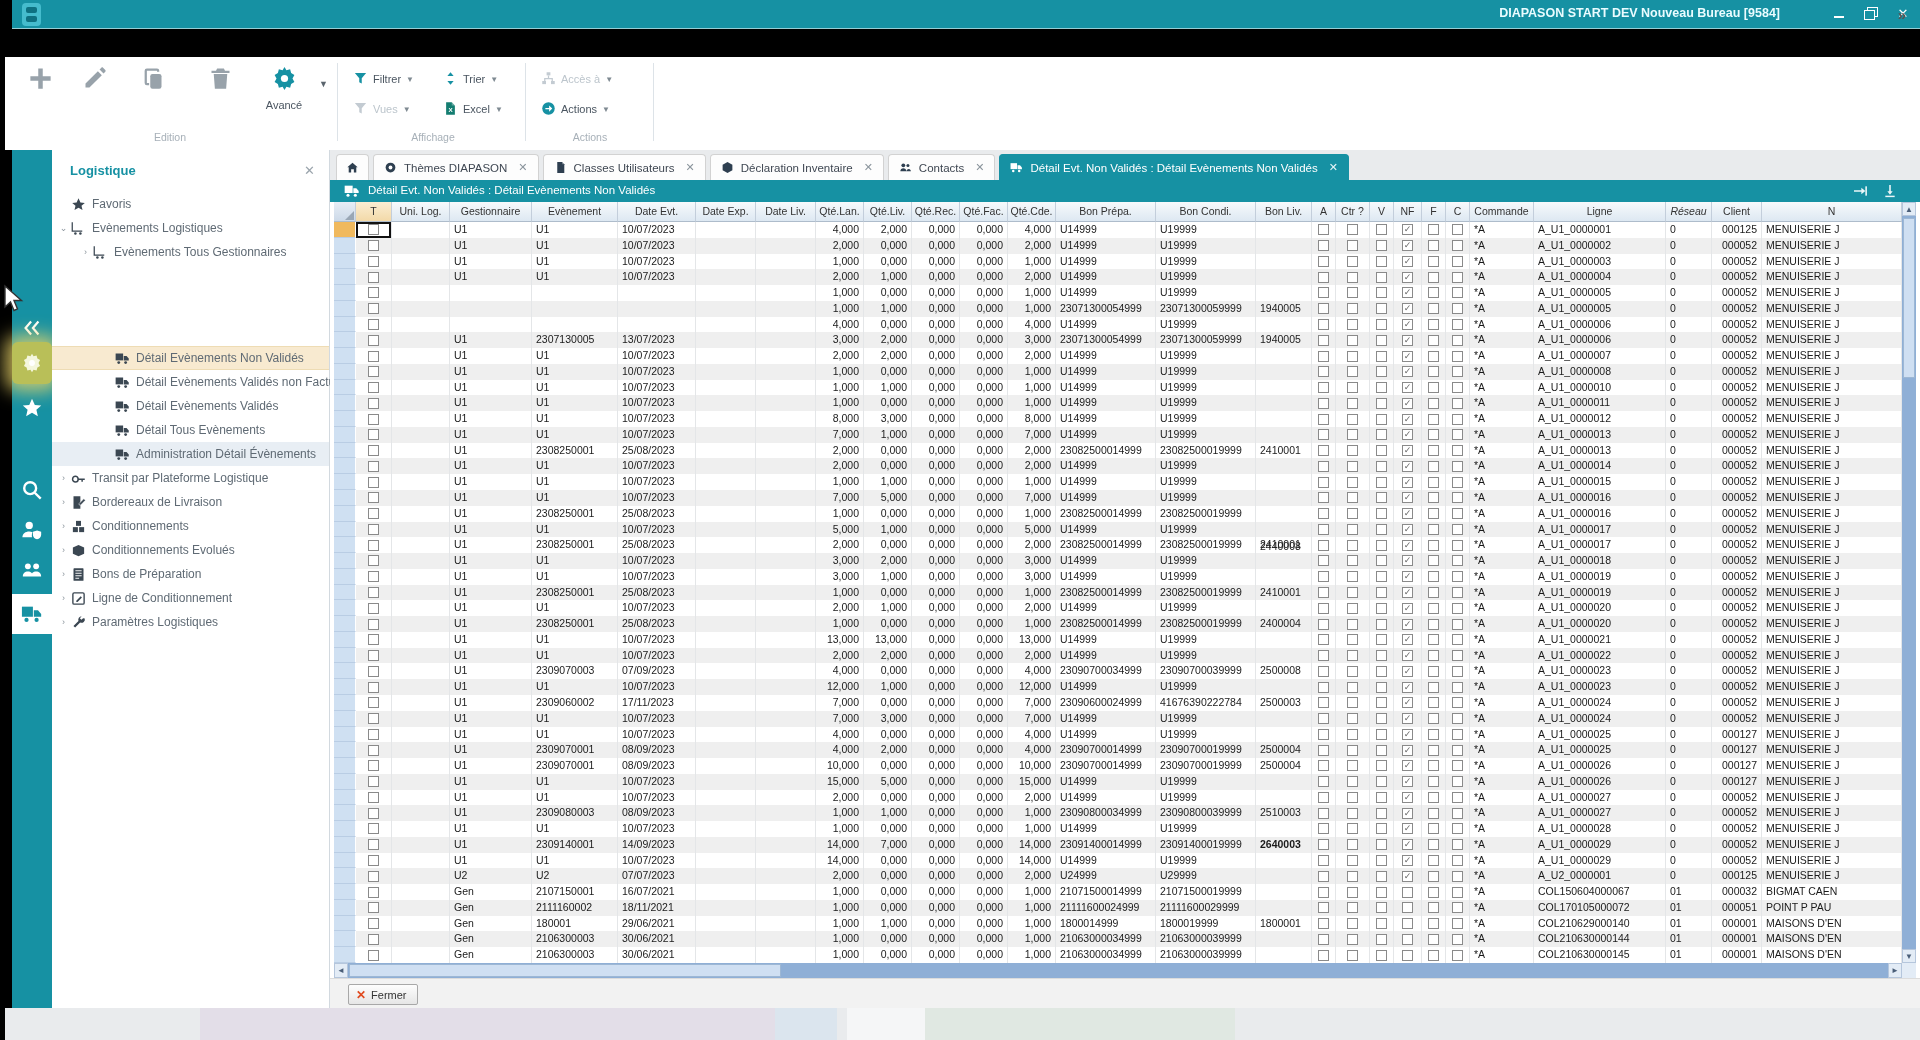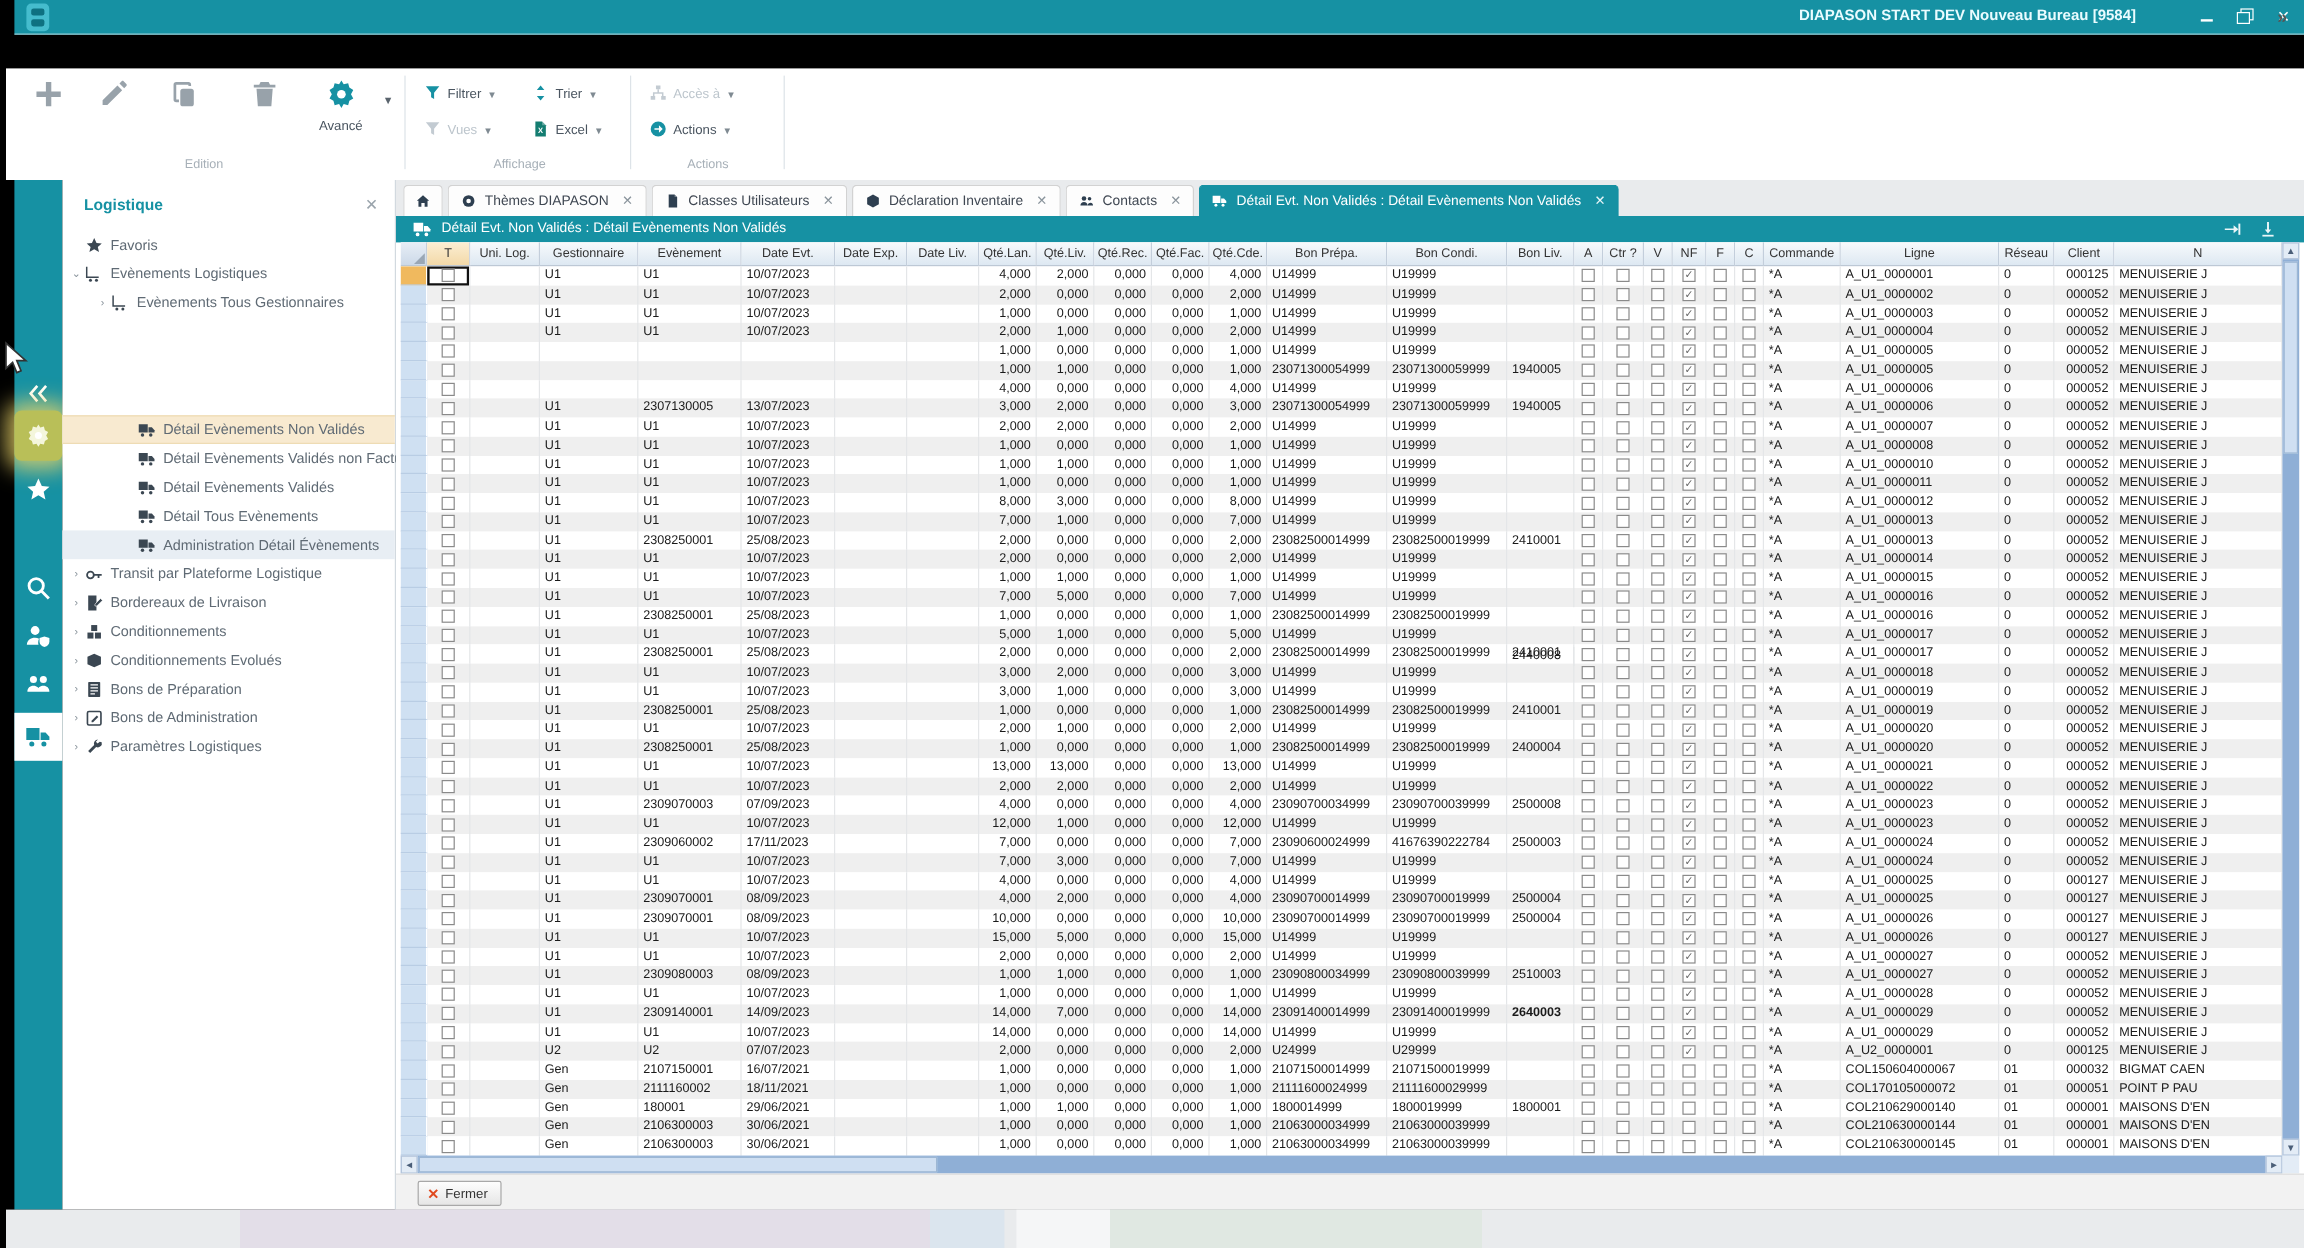--- a/index.html
+++ b/index.html
@@ -428,21 +428,21 @@
           <span>Bons de Préparation</span>
         </div>
         <div class="titem" style="padding-left: 4px;">
           <span class="exp">›</span>
           <span style="display: inline-flex; width: 15px; height: 15px; margin-right: 6px; color: rgb(59, 71, 82);">
             <svg viewBox="0 0 24 24" fill="currentColor">
               <rect x="3" y="3" width="18" height="18" rx="2" fill="none" stroke="currentColor" stroke-width="2.2"></rect>
               <path d="M8.5 15.5l7-7 2 2-7 7h-2z"></path>
             </svg>
           </span>
-          <span>Bons de Administration</span>
+          <span>Ligne de Conditionnement</span>
         </div>
         <div class="titem" style="padding-left: 4px;">
           <span class="exp">›</span>
           <span style="display: inline-flex; width: 15px; height: 15px; margin-right: 6px; color: rgb(59, 71, 82);">
             <svg viewBox="0 0 24 24" fill="currentColor">
               <path d="M22 5.5a5.5 5.5 0 0 1-7.4 6.6l-8 8-2.7-2.7 8-8A5.5 5.5 0 0 1 17 2.1L14.2 5l2.4 2.4 2.8-2.4z"></path>
             </svg>
           </span>
           <span>Paramètres Logistiques</span>
         </div>
@@ -541,21 +541,21 @@
         <div class="hcell" style="width: 100px;">Bon Condi.</div>
         <div class="hcell" style="width: 56px;">Bon Liv.</div>
         <div class="hcell" style="width: 24px;">A</div>
         <div class="hcell" style="width: 34px;">Ctr ?</div>
         <div class="hcell" style="width: 24px;">V</div>
         <div class="hcell" style="width: 28px;">NF</div>
         <div class="hcell" style="width: 24px;">F</div>
         <div class="hcell" style="width: 24px;">C</div>
         <div class="hcell" style="width: 64px;">Commande</div>
         <div class="hcell" style="width: 132px;">Ligne</div>
-        <div class="hcell" style="width: 46px;">Réseau</div>
+        <div class="hcell" style="width: 46px; font-style: italic;">Réseau</div>
         <div class="hcell" style="width: 50px;">Client</div>
         <div class="hcell" style="width: 140px;">N</div>
       </div>
     <div id="gbody">
         <div class="grow">
           <div class="cell selc cur" style="width: 22px;"></div>
           <div class="cell cbc focus" style="width: 36px;">
             <div class="cbx"></div>
           </div>
           <div class="cell" style="width: 58px;"></div>

